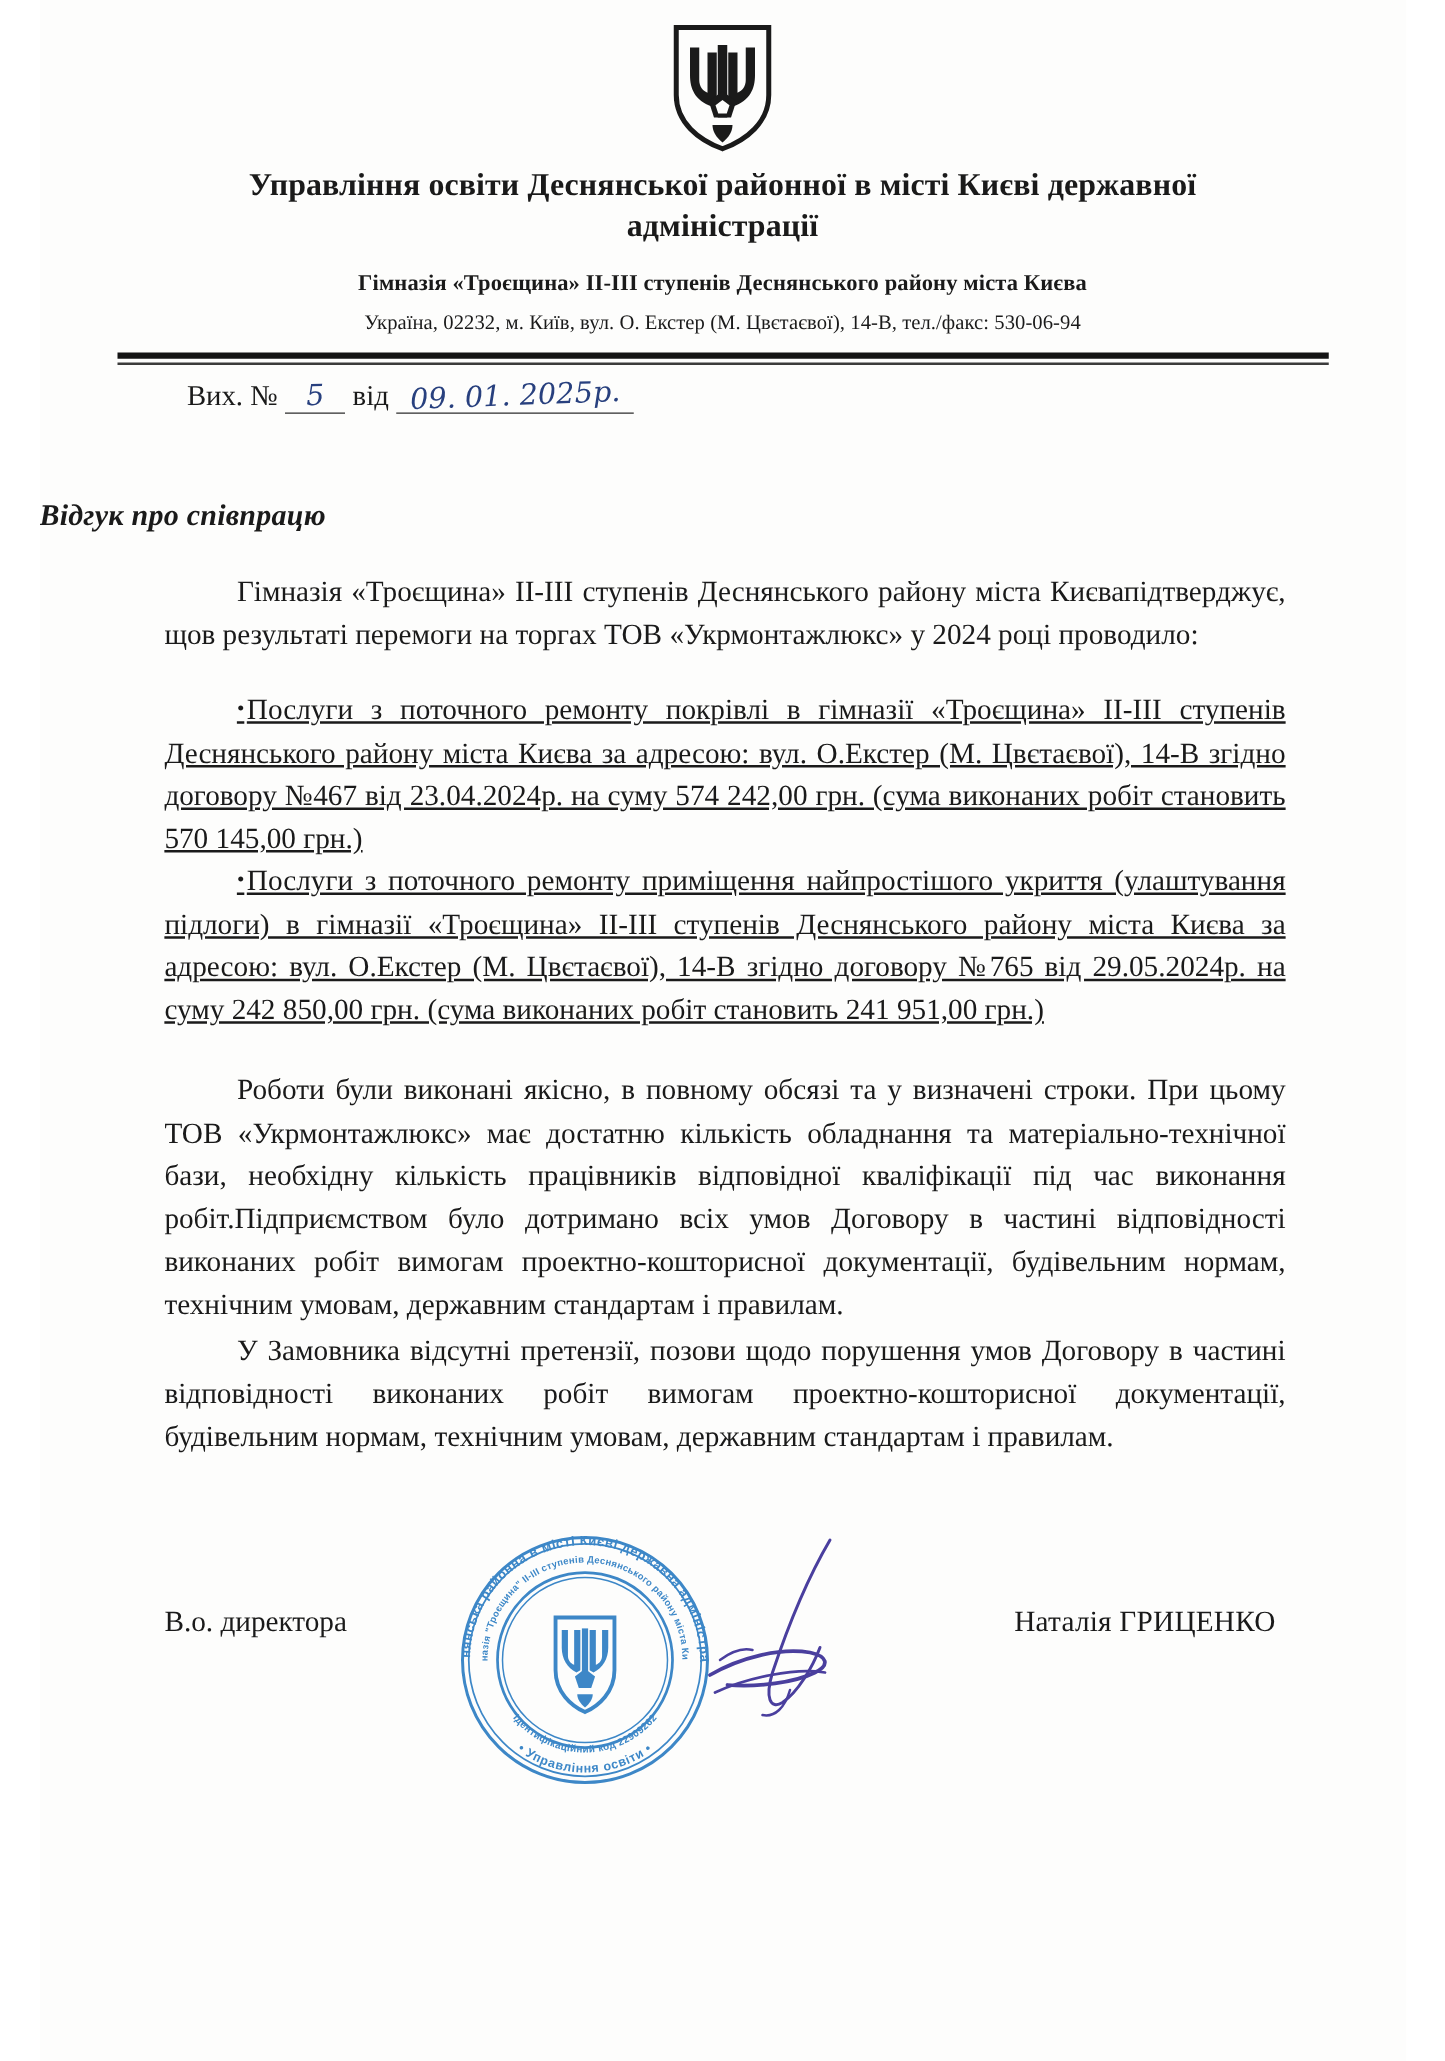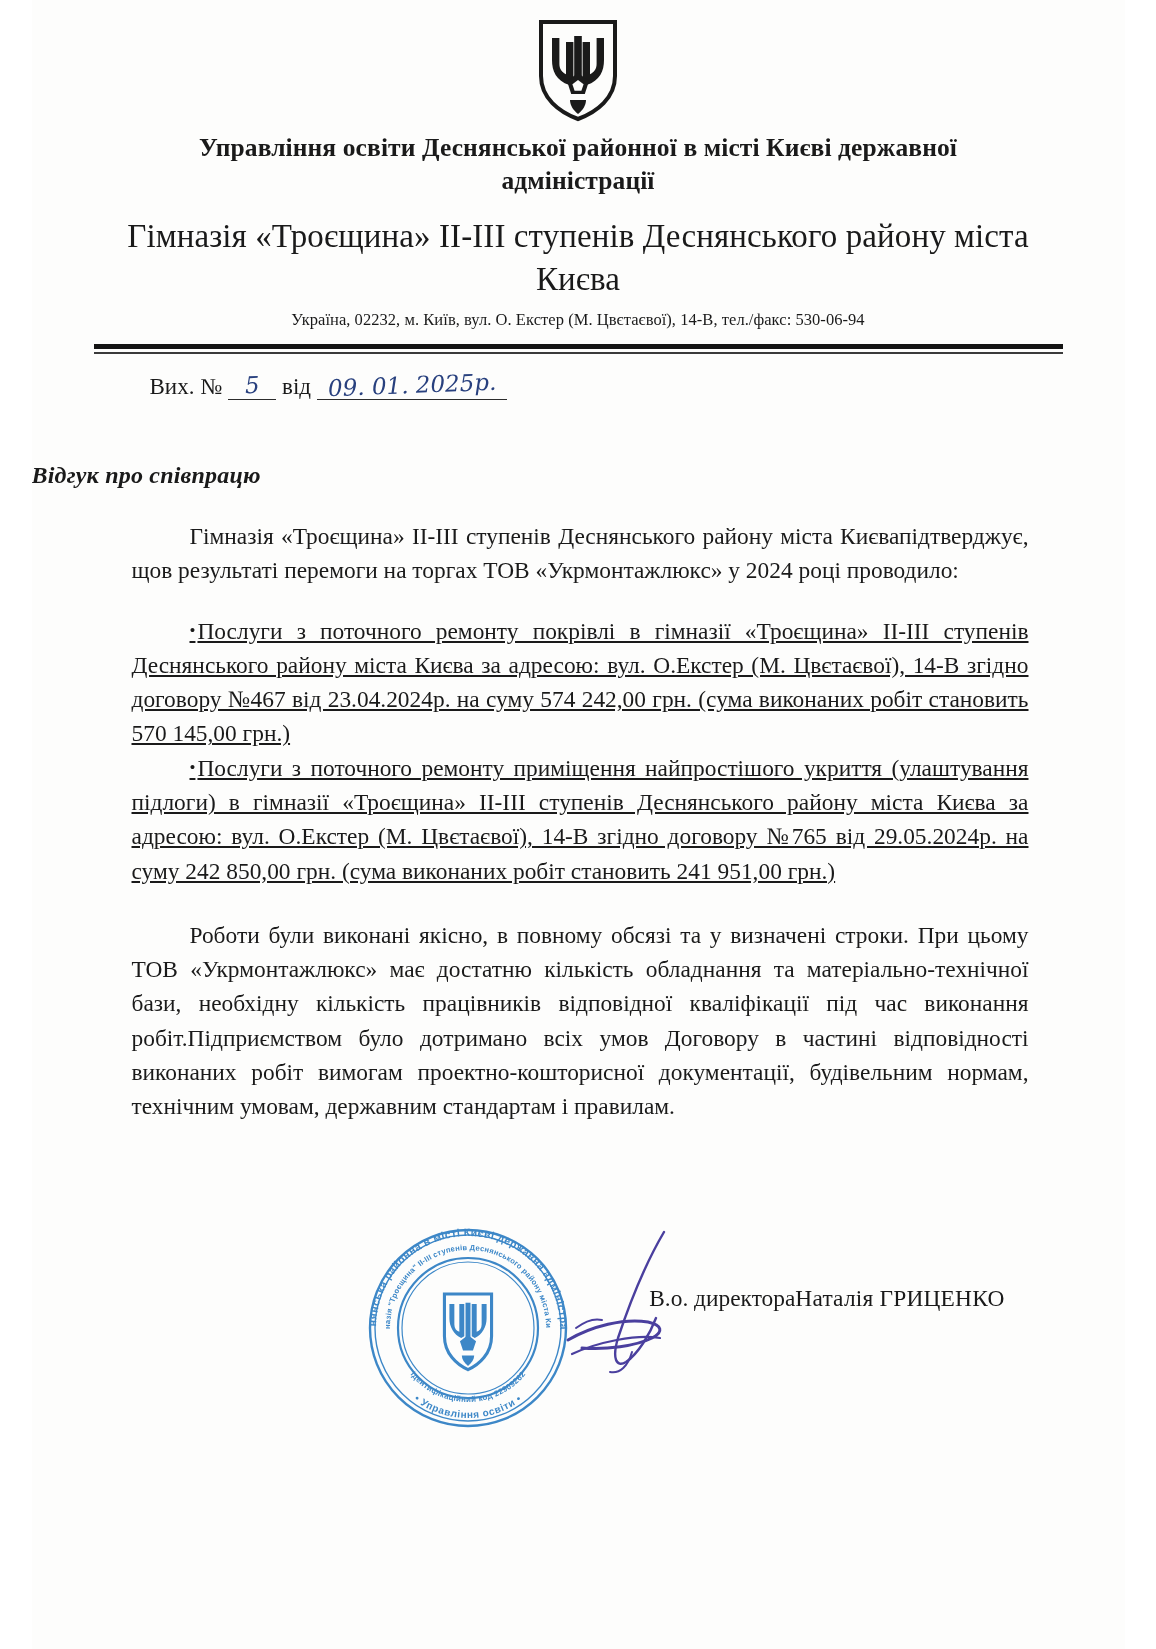--- a/index.html
+++ b/index.html
@@ -37,22 +37,22 @@
     padding: 0 90px;
   }
   .org-line {
     font-size: 25.5px;
     font-weight: bold;
     line-height: 1.28;
     letter-spacing: 0.1px;
     margin-top: 6px;
   }
   .school-line {
-    font-size: 33px;
-    font-weight: normal;
+    font-size: 18px;
+    font-weight: bold;
     line-height: 1.3;
     margin-top: 18px;
     letter-spacing: 0.1px;
   }
   .address-line {
     font-size: 16.5px;
     line-height: 1.3;
     margin-top: 8px;
     letter-spacing: 0.05px;
   }
@@ -66,21 +66,21 @@
     margin: 3px 62px 0 62px;
     height: 1.6px;
     background: #3b3b3b;
   }
 
   
   .outgoing {
     margin: 12px 0 0 118px;
     font-size: 23px;
     display: flex;
-    align-items: flex-end;
+    align-items: flex-start;
     gap: 6px;
     height: 34px;
   }
   .ink {
     font-family: "DejaVu Serif", serif;
     color: #28407e;
     font-style: italic;
     font-size: 23px;
     transform: rotate(-2.2deg);
     display: inline-block;
@@ -133,24 +133,24 @@
   .bullet-dot {
     font-size: 17px;
     vertical-align: 3px;
     padding-right: 2px;
   }
 
   
   .signature-row {
     position: absolute;
     left: 100px;
-    right: 104px;
+    right: 88px;
     top: 1285px;
     display: flex;
-    justify-content: flex-end;
+    justify-content: space-between;
     align-items: center;
     font-size: 23.4px;
   }
   .sig-name {
     margin-right: 16px;
     letter-spacing: 0.2px;
   }
 
   
   .seal {
@@ -221,20 +221,21 @@
     <div class="bullets">
       <div class="bullet-para">
         <span class="bullet-dot">•</span><span>Послуги з поточного ремонту покрівлі в гімназії «Троєщина» II-III ступенів Деснянського району міста Києва за адресою: вул. О.Екстер (М. Цвєтаєвої), 14-В згідно договору №467 від 23.04.2024р. на суму 574 242,00 грн. (сума виконаних робіт становить 570 145,00 грн.)</span>
       </div>
       <div class="bullet-para">
         <span class="bullet-dot">•</span><span>Послуги з поточного ремонту приміщення найпростішого укриття (улаштування підлоги) в гімназії «Троєщина» II-III ступенів Деснянського району міста Києва за адресою: вул. О.Екстер (М. Цвєтаєвої), 14-В згідно договору №765 від 29.05.2024р. на суму 242 850,00 грн. (сума виконаних робіт становить 241 951,00 грн.)</span>
       </div>
     </div>
 
     <div class="para">Роботи були виконані якісно, в повному обсязі та у визначені строки. При цьому ТОВ «Укрмонтажлюкс» має достатню кількість обладнання та матеріально-технічної бази, необхідну кількість працівників відповідної кваліфікації під час виконання робіт.Підприємством було дотримано всіх умов Договору в частині відповідності виконаних робіт вимогам проектно-кошторисної документації, будівельним нормам, технічним умовам, державним стандартам і правилам.</div>
+    <div class="para tight">У Замовника відсутні претензії, позови щодо порушення умов Договору в частині відповідності виконаних робіт вимогам проектно-кошторисної документації, будівельним нормам, технічним умовам, державним стандартам і правилам.</div>
   </div>
 
   <div class="seal">
     <svg viewBox="0 0 212 212" width="212" height="212" aria-hidden="true">
       <defs>
         <path id="arcOuter" d="M106,106 m-92,0 a92,92 0 1,1 184,0" fill="none"></path>
         <path id="arcInner" d="M106,106 m-78,0 a78,78 0 1,1 156,0" fill="none"></path>
         <path id="arcCodeBottom" d="M106,106 m-74,0 a74,74 0 1,0 148,0" fill="none"></path>
         <path id="arcBottomOuter" d="M106,106 m-90,0 a90,90 0 1,0 180,0" fill="none"></path>
       </defs>

